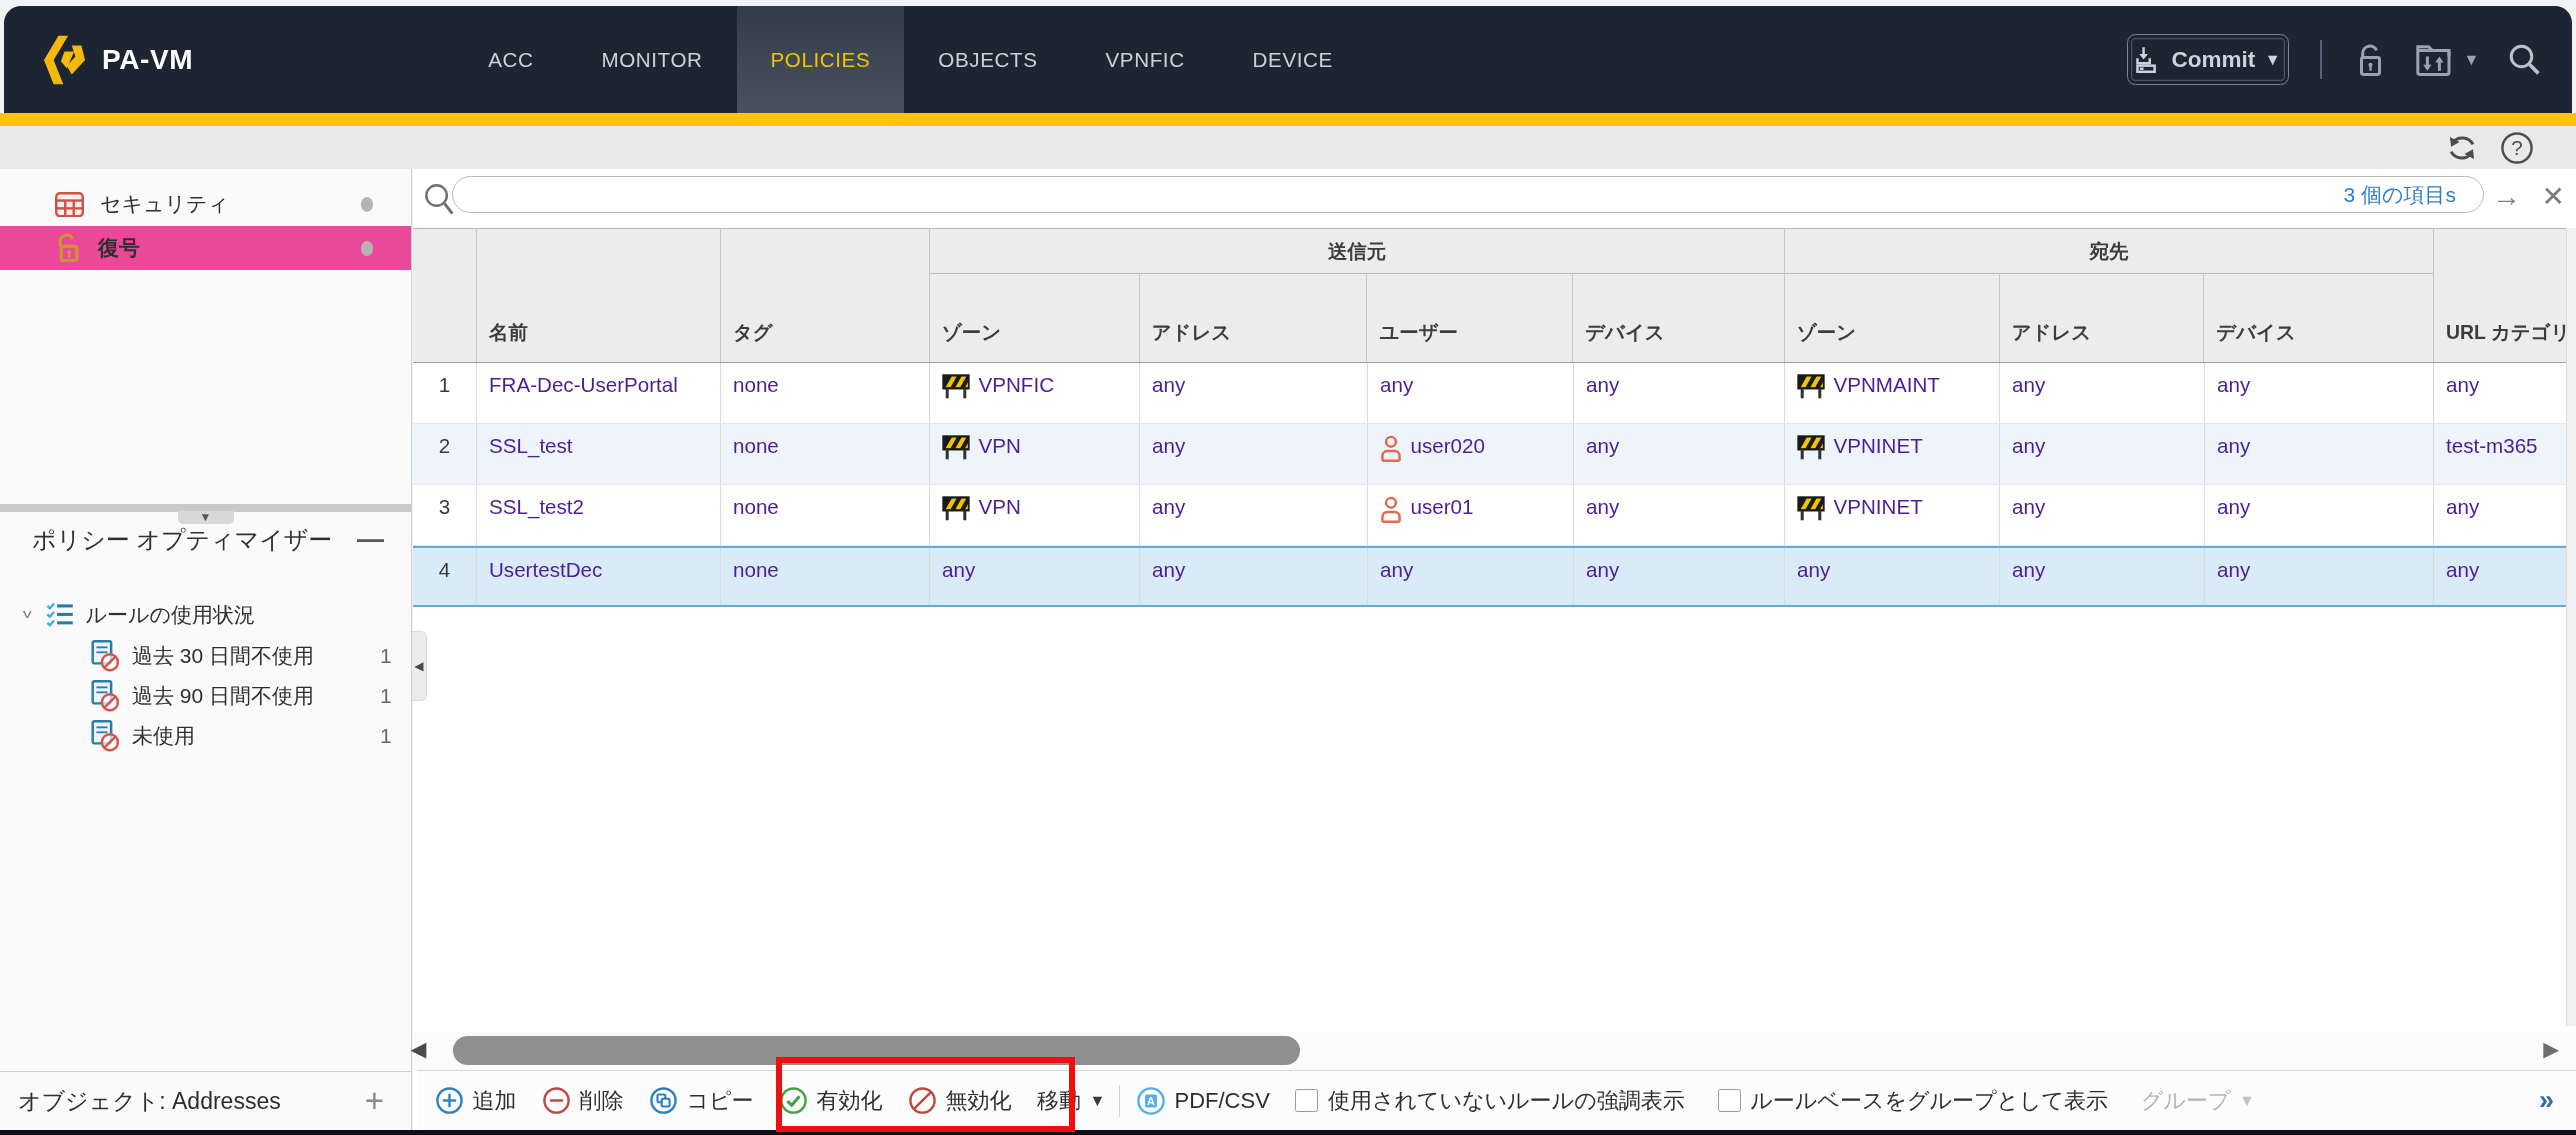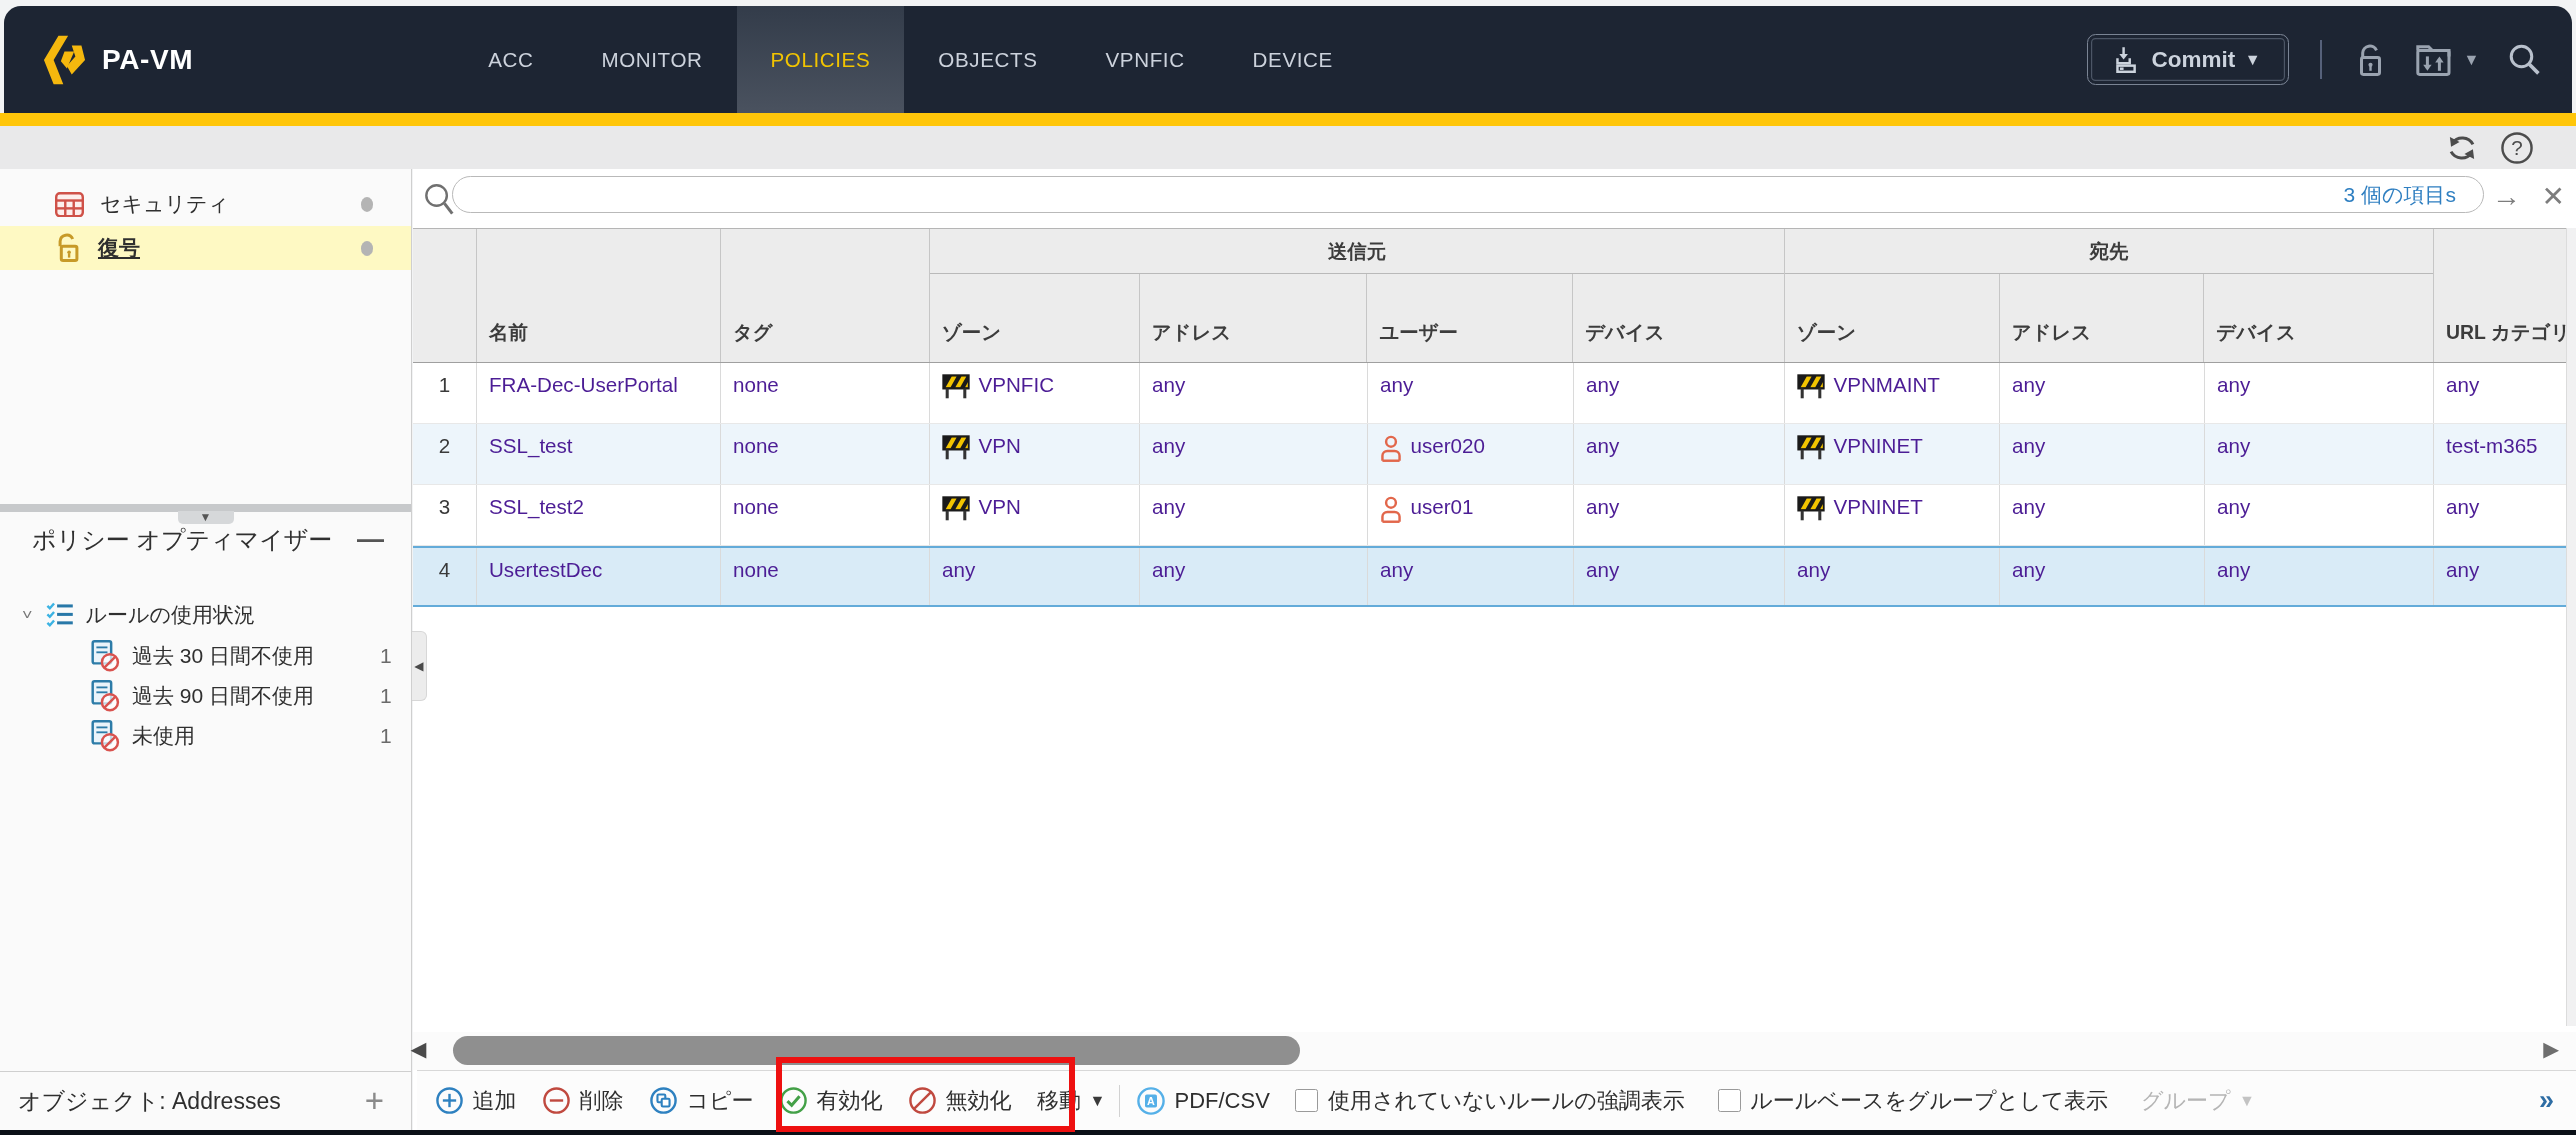--- a/index.html
+++ b/index.html
@@ -11,36 +11,36 @@
           border-radius:17px 17px 0 0;display:flex;align-items:center;}
   .brand{display:flex;align-items:center;gap:13.4px;margin-left:36px;}
   .brand-name{color:#ffffff;font-size:28px;font-weight:bold;letter-spacing:0.6px;}
   .navtabs{display:flex;align-items:stretch;height:100%;margin-left:261px;}
   .navtab{display:flex;align-items:center;padding:0 34px;color:#ccd2dc;font-size:20.6px;
           letter-spacing:0.6px;cursor:pointer;}
   .navtab.active{background:linear-gradient(180deg,#333c4a 0%,#4a525f 100%);color:#f2c400;}
   .nav-right{position:absolute;right:30px;top:0;height:100%;display:flex;align-items:center;gap:28px;}
   .commit-btn{display:flex;align-items:center;gap:9.7px;border:1.8px solid #7a8494;border-radius:8.5px;
           box-shadow:inset 0 0 0 3px #1d2533, inset 0 0 0 4.2px #4c5666;
-          padding:11px 27px;color:#ccd3dd;font-size:22.5px;font-weight:bold;}
+          padding:11px 7px;color:#ccd3dd;font-size:22.5px;font-weight:bold;}
   .navsep{width:1.8px;height:39px;background:#56617a;margin:0 3.6px;}
   .chev{font-size:16px;line-height:1;}
   .icon-svg{display:block;}
 
   
   .yellowbar{position:absolute;top:113px;left:0;width:100%;height:12.7px;background:#ffc60a;}
   .toolbar{position:absolute;top:126px;left:0;width:100%;height:43px;background:#e9e9ea;
            display:flex;align-items:center;justify-content:flex-end;gap:20.6px;padding-right:42px;}
 
   
   .sidebar{position:absolute;top:169px;left:0;width:412px;bottom:6px;background:#fafafa;
            border-right:1.2px solid #cfcfcf;}
   .side-item{display:flex;align-items:center;height:44px;padding-left:55px;position:relative;
            color:#2f2f2f;font-size:21px;cursor:pointer;}
-  .side-item.selected{background:#fef9c3;font-weight:bold;text-decoration:underline;}
+  .side-item.selected{background:#ec4899;font-weight:bold;}
   .side-item .dot{position:absolute;right:38px;width:12px;height:14.6px;border-radius:50%;background:#b4b4b4;}
   .side-item .s-icon{margin-right:16px;}
   .splitter{position:absolute;top:335px;left:0;width:100%;height:8px;background:#c7c9cb;}
   .splitter .tab{position:absolute;left:50%;transform:translateX(-50%);top:6.7px;width:56px;height:13.4px;
            background:#d6d8da;border-radius:0 0 4.9px 4.9px;display:flex;align-items:center;justify-content:center;
            color:#555;font-size:12px;line-height:1;}
   .po-header{position:absolute;top:351px;left:0;width:100%;height:39px;display:flex;align-items:center;
            padding:0 27px 0 32px;color:#303030;font-size:24px;justify-content:space-between;}
   .po-min{color:#555;font-size:27px;font-weight:bold;cursor:pointer;line-height:0.5;}
   .po-tree{position:absolute;top:425px;left:0;width:100%;}

